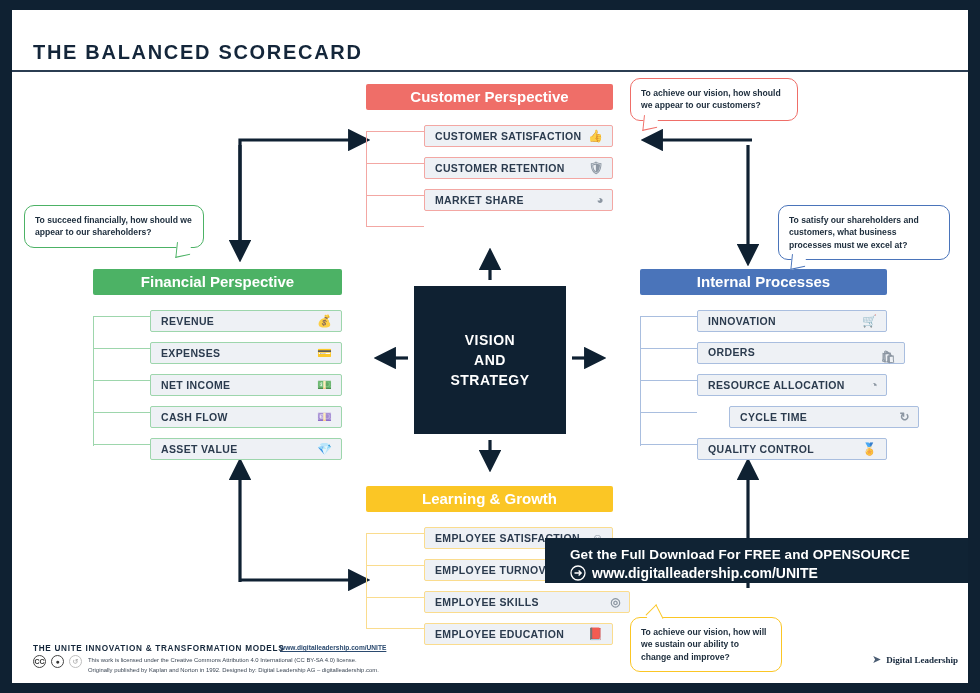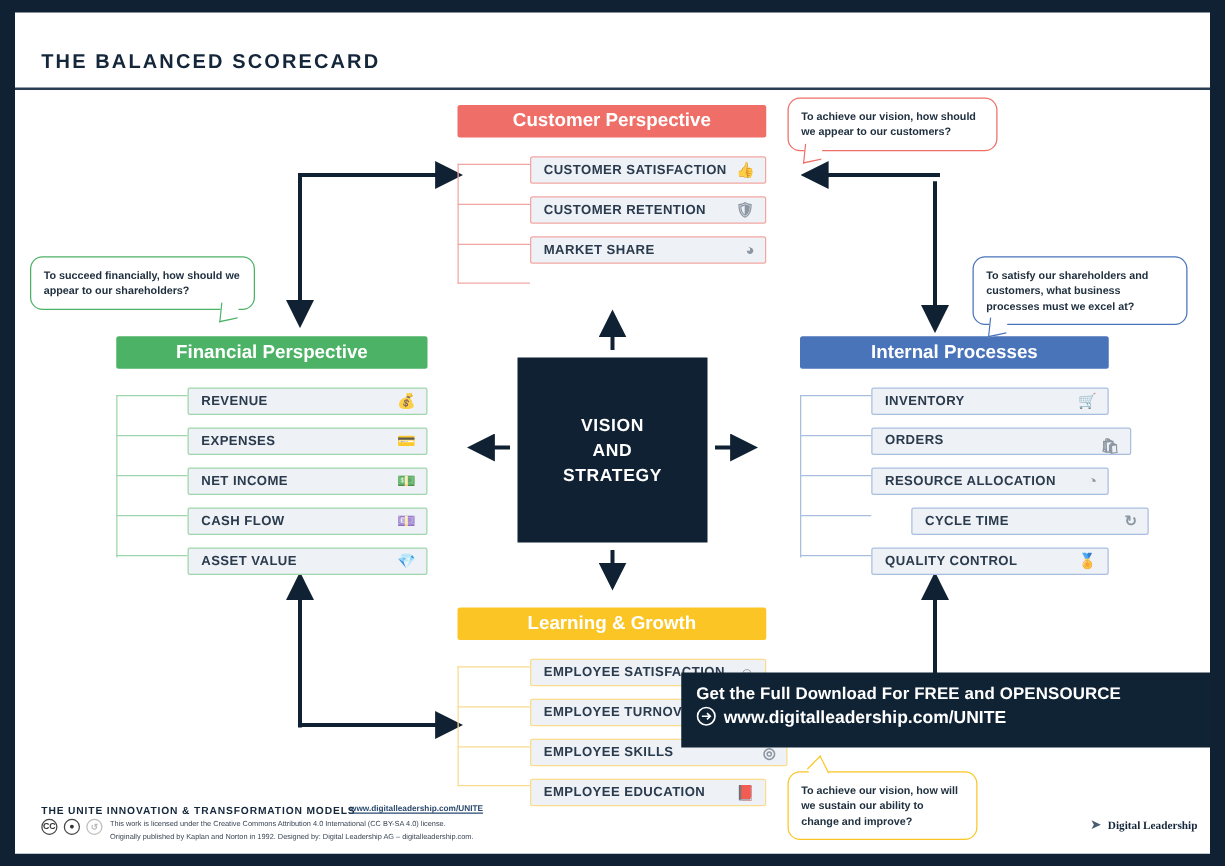--- a/index.html
+++ b/index.html
@@ -18,21 +18,21 @@
     border-bottom:10px solid #0f2132;
     border-left:12px solid #0f2132;
     border-right:12px solid #0f2132;
     box-sizing:border-box;
   }
   #inner{position:absolute;left:0;top:0;width:980px;height:693px;}
 
   
   .page-title{
     position:absolute;left:33px;top:41px;
-    font-size:16px;font-weight:bold;letter-spacing:1.7px;
+    font-size:20px;font-weight:bold;letter-spacing:1.7px;
     color:#14263a;
   }
   .header-rule{
     position:absolute;left:12px;top:70px;width:956px;height:2px;
     background:#2b3d52;
   }
 
   
   .persp{position:absolute;}
   .persp-title{
@@ -88,23 +88,23 @@
     border-left:1.4px solid #999;border-bottom:1.4px solid #999;
     transform:rotate(-12deg) skewX(-18deg);
   }
 
   
   .arrow-svg{position:absolute;left:0;top:0;width:980px;height:693px;
     pointer-events:none;overflow:visible;}
 
   
   .cta{
-    position:absolute;left:545px;top:538px;width:423px;height:60px;
+    position:absolute;left:545px;top:538px;width:423px;height:45px;
     background:#102334;color:#ffffff;
-    padding:9px 0 0 12px;box-sizing:border-box;
+    padding:9px 0 0 25px;box-sizing:border-box;
   }
   .cta .l1{font-size:13.5px;font-weight:bold;letter-spacing:.1px;}
   .cta .l2{font-size:14px;font-weight:bold;margin-top:3px;display:flex;align-items:center;gap:6px;}
 
   
   .foot-brand{
     position:absolute;left:33px;top:644px;
     font-size:8.2px;font-weight:bold;letter-spacing:.7px;color:#14263a;
   }
   .foot-link{
@@ -226,21 +226,21 @@
       <div class="hline" style="left:0;top:70px;width:57px;background:#9dd6ac;"></div>
       <div class="hline" style="left:0;top:102px;width:57px;background:#9dd6ac;"></div>
       <div class="hline" style="left:0;top:134px;width:57px;background:#9dd6ac;"></div>
     </div>
   </div>
 
   <div class="persp" style="left:640px;top:269px;width:247px;">
     <div class="persp-title" style="background:#4a74ba;">Internal Processes</div>
 
     <div class="kpi" style="margin-top:15px;margin-left:57px;width:190px;border-color:#a9bedf;">
-      <span>INVENTORY</span>
+      <span>INNOVATION</span>
       <span class="glyph">🛒</span>
     </div>
     <div class="kpi" style="margin-top:10px;margin-left:57px;width:208px;border-color:#a9bedf;align-items:flex-end;">
       <span>ORDERS</span>
       <span class="glyph">🛍</span>
     </div>
     <div class="kpi" style="margin-top:10px;margin-left:57px;width:190px;border-color:#a9bedf;">
       <span>RESOURCE ALLOCATION</span>
       <span class="glyph">◔</span>
     </div>

